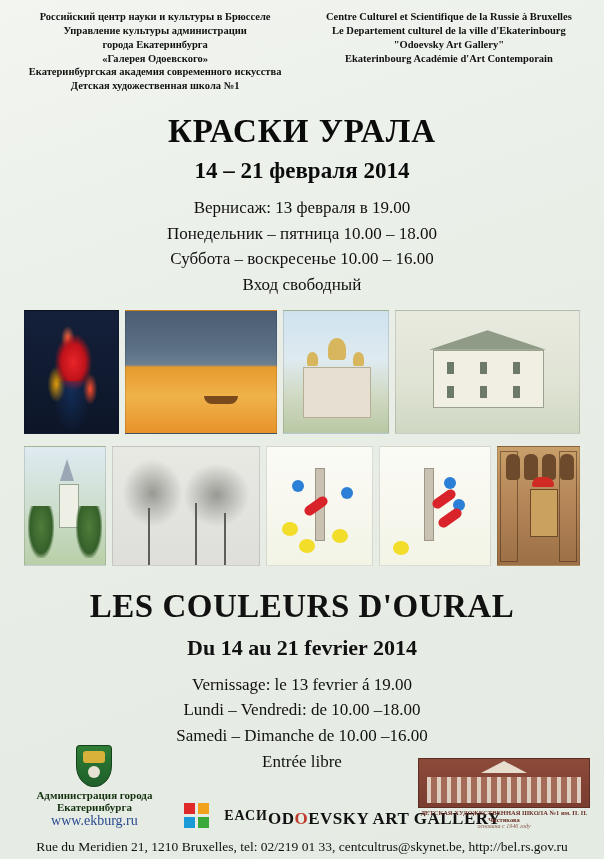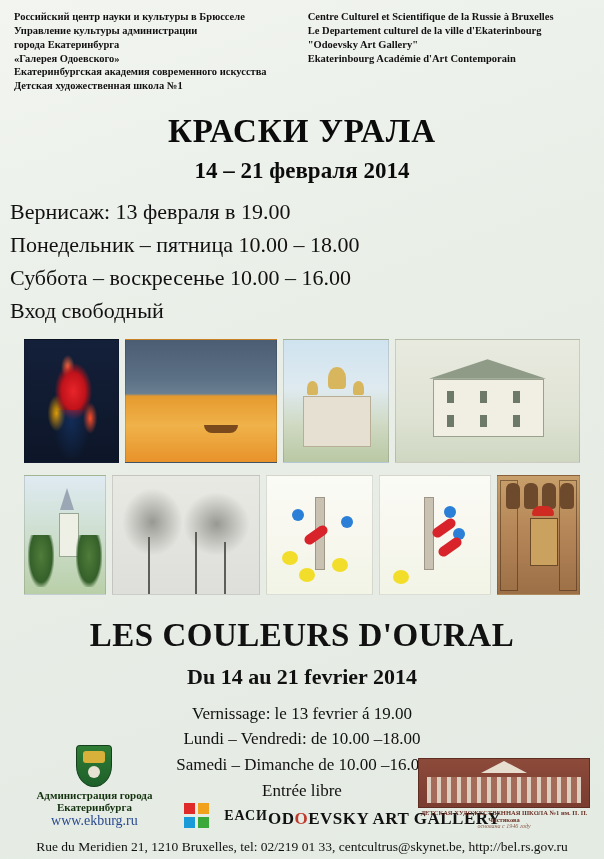--- a/index.html
+++ b/index.html
@@ -28,21 +28,21 @@
     display: flex;
     justify-content: space-between;
     align-items: flex-start;
     font-size: 10.5px;
     line-height: 1.32;
     font-weight: bold;
     padding: 2px 4px 0 4px;
   }
   .header .col {
     width: 49%;
-    text-align: left;
+    text-align: center;
   }
   .header .col div {
     white-space: nowrap;
   }
 
   
   .title-ru {
     text-align: center;
     font-size: 33px;
     font-weight: bold;
@@ -51,21 +51,22 @@
     color: #0b0b0b;
   }
   .dates-ru {
     text-align: center;
     font-size: 23px;
     font-weight: bold;
     margin-top: 8px;
     color: #0b0b0b;
   }
   .info-ru {
-    font-size: 22px;
+    text-align: center;
+    font-size: 17px;
     line-height: 1.45;
     margin-top: 12px;
   }
   .info-ru div {
     margin: 1px 0;
   }
 
   
   .grid {
     display: flex;

